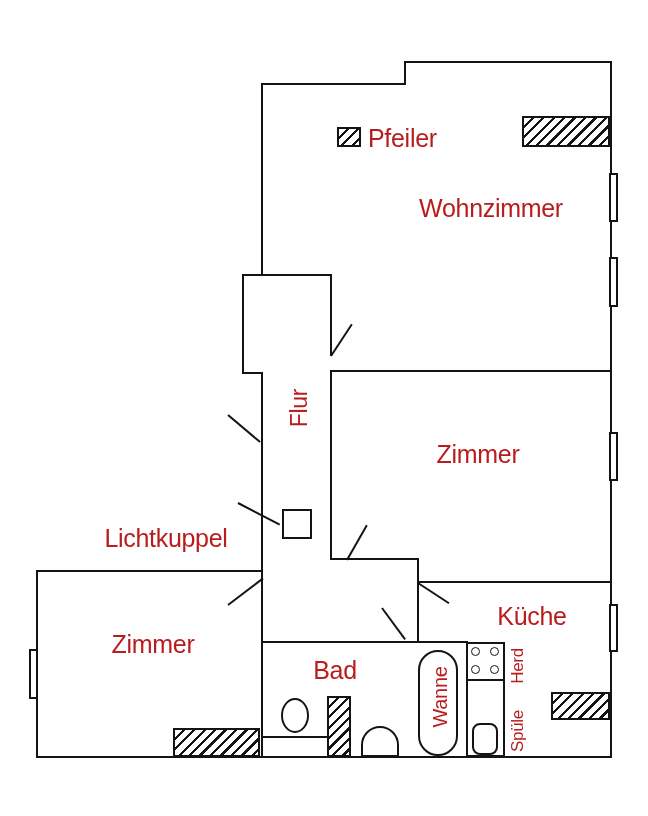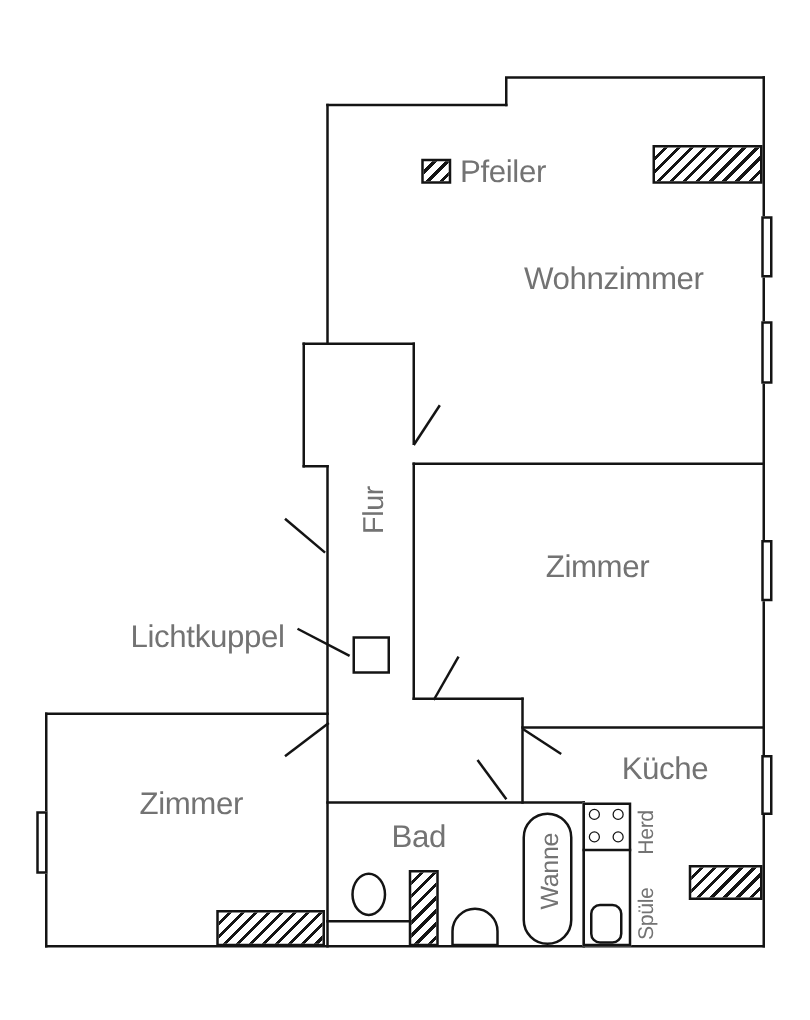--- a/index.html
+++ b/index.html
@@ -1,18 +1,18 @@
 <!DOCTYPE html>
 <html><head>
 <meta charset="utf-8">
 <style>
   html,body{margin:0;padding:0;background:#fff;}
   .plan{
     position:relative;width:648px;height:816px;background:#fff;overflow:hidden;
-    font-family:"Liberation Sans", sans-serif;color:#737373;
+    font-family:"Liberation Sans", sans-serif;color:#b91c1c;
   }
   .plan *{box-sizing:border-box;}
   .w{position:absolute;background:#141414;}
   .diag{position:absolute;height:2px;background:#141414;transform-origin:0 50%;}
   .win{position:absolute;background:#fff;border:2px solid #141414;z-index:3;}
   .hatch{
     position:absolute;border:2px solid #141414;z-index:2;
     background:repeating-linear-gradient(135deg,#fff 0px,#fff 5px,#141414 5px,#141414 7.4px);
   }
   .box{position:absolute;background:#fff;border:2px solid #141414;}
@@ -82,24 +82,24 @@
   <div class="w" style="left:466px;top:679px;width:39px;height:2px"></div>
   <div class="circle" style="left:471px;top:647px;width:9px;height:9px"></div>
   <div class="circle" style="left:490px;top:647px;width:9px;height:9px"></div>
   <div class="circle" style="left:471px;top:665px;width:9px;height:9px"></div>
   <div class="circle" style="left:490px;top:665px;width:9px;height:9px"></div>
   <div class="box" style="left:472px;top:723px;width:26px;height:32px;border-radius:8px"></div>
   <div class="box" style="left:361px;top:726px;width:38px;height:31px;border-radius:19px 19px 0 0"></div>
   <div class="box" style="left:281px;top:698px;width:28px;height:35px;border-radius:50%"></div>
 
   <div class="lbl left-anchor" style="left:368px;top:138px">Pfeiler</div>
-  <div class="lbl" style="left:491px;top:224px">Wohnzimmer</div>
+  <div class="lbl" style="left:491px;top:208px">Wohnzimmer</div>
   <div class="lbl" style="left:478px;top:454px">Zimmer</div>
   <div class="lbl" style="left:153px;top:644px">Zimmer</div>
   <div class="lbl" style="left:532px;top:616px">Küche</div>
   <div class="lbl" style="left:335px;top:670px">Bad</div>
-  <div class="lbl" style="left:166px;top:510px">Lichtkuppel</div>
+  <div class="lbl" style="left:166px;top:538px">Lichtkuppel</div>
   <div class="lbl v flur" style="left:299px;top:408px">Flur</div>
   <div class="lbl v wanne" style="left:440px;top:697px">Wanne</div>
   <div class="lbl v small" style="left:517px;top:666px">Herd</div>
   <div class="lbl v small" style="left:517px;top:731px">Spüle</div>
 
 </div>
 
 </body></html>

